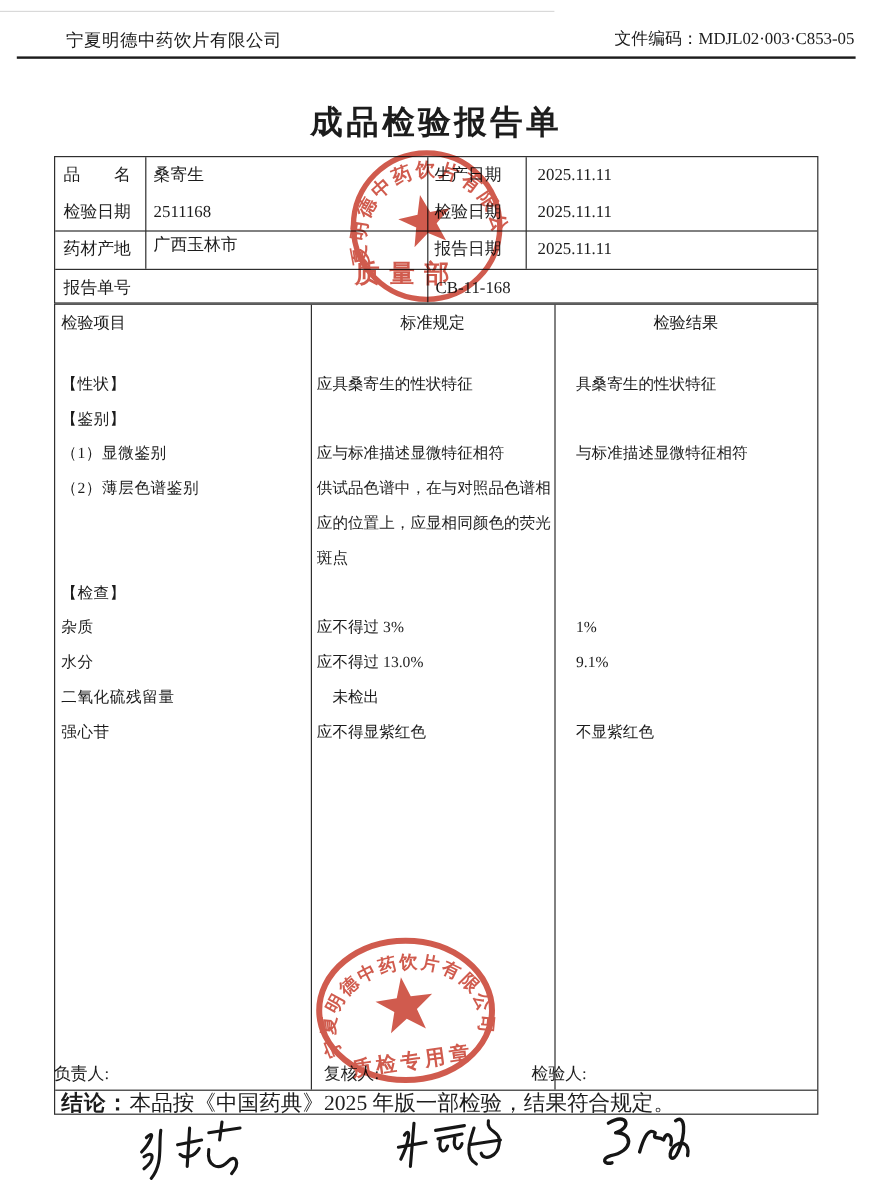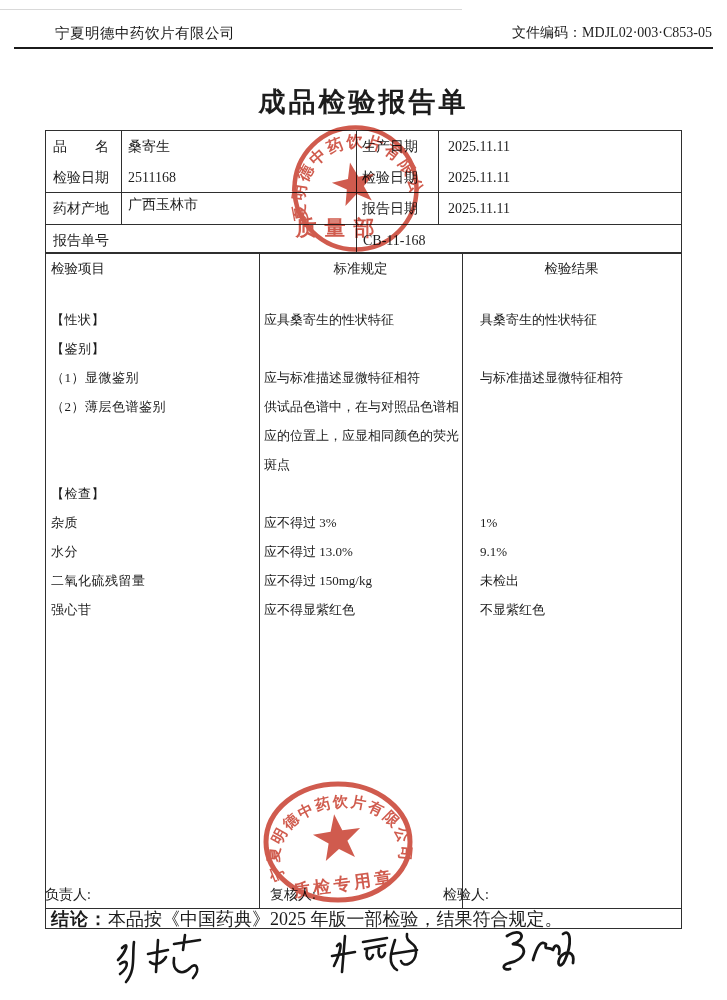--- a/index.html
+++ b/index.html
@@ -132,21 +132,20 @@
         <div class="c2">应不得过 3%</div>
         <div class="c3">1%</div>
       </div>
       <div class="trow">
         <div class="c1">水分</div>
         <div class="c2">应不得过 13.0%</div>
         <div class="c3">9.1%</div>
       </div>
       <div class="trow">
         <div class="c1">二氧化硫残留量</div>
-        <div class="c2">应不得过 150mg/kg</div>
         <div class="c3">未检出</div>
       </div>
       <div class="trow">
         <div class="c1">强心苷</div>
         <div class="c2">应不得显紫红色</div>
         <div class="c3">不显紫红色</div>
       </div>
     </div>
 
     <div class="concl">

